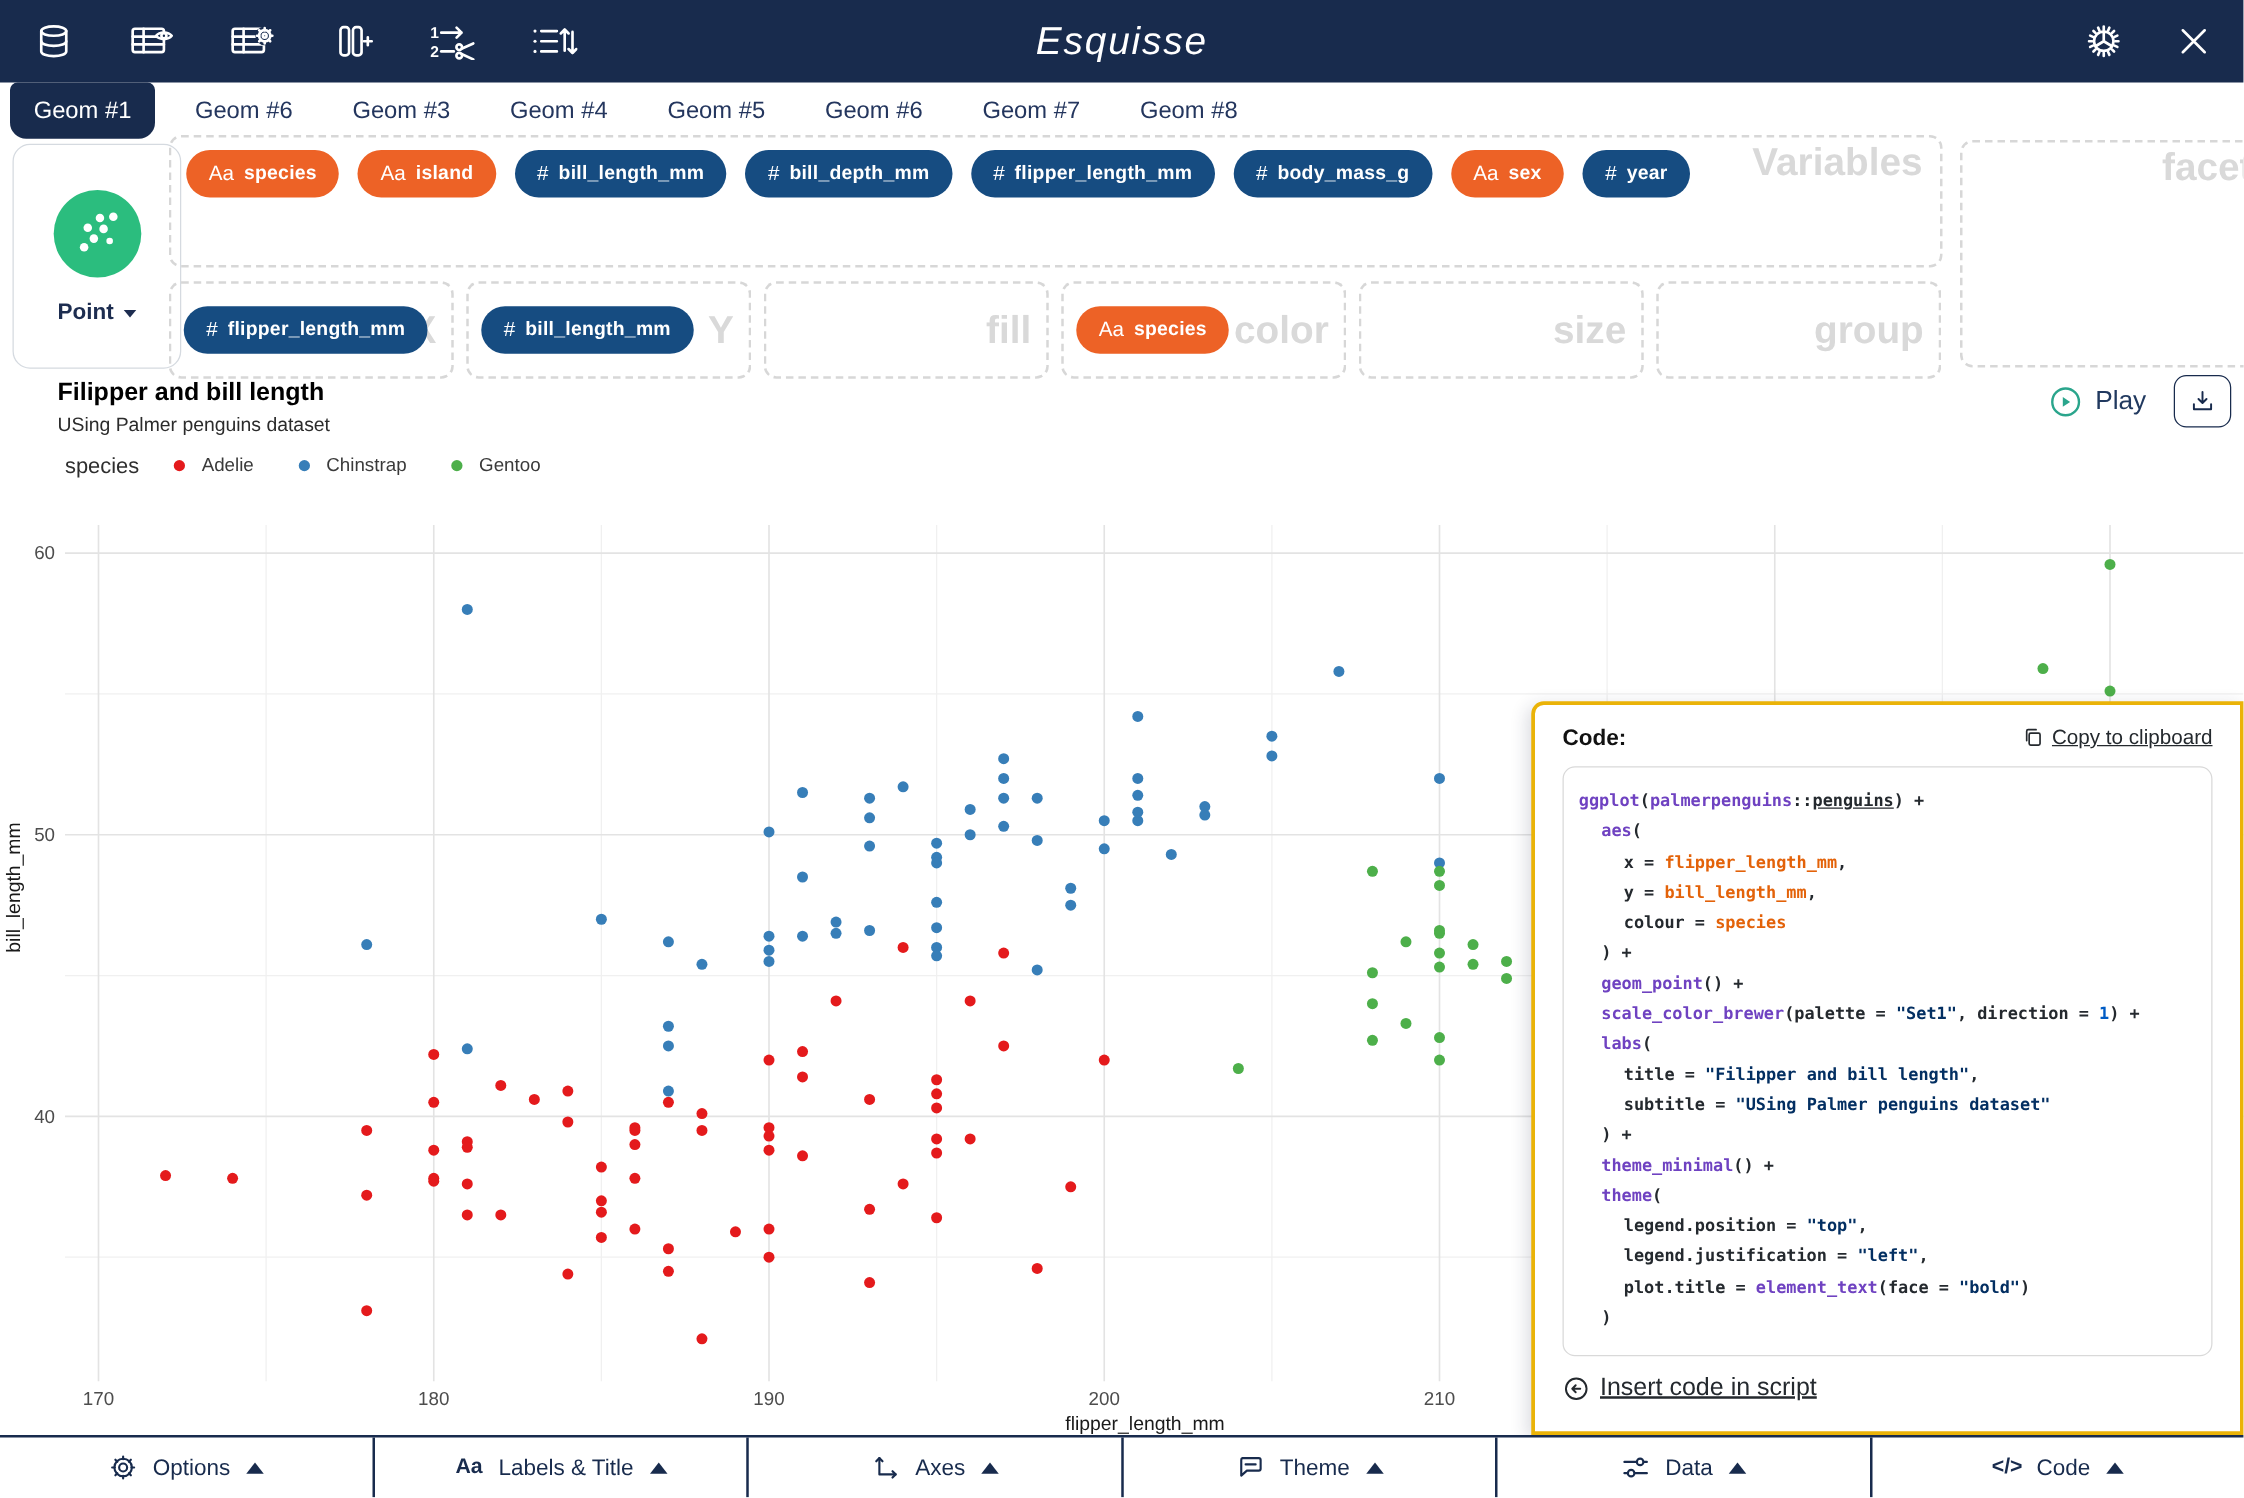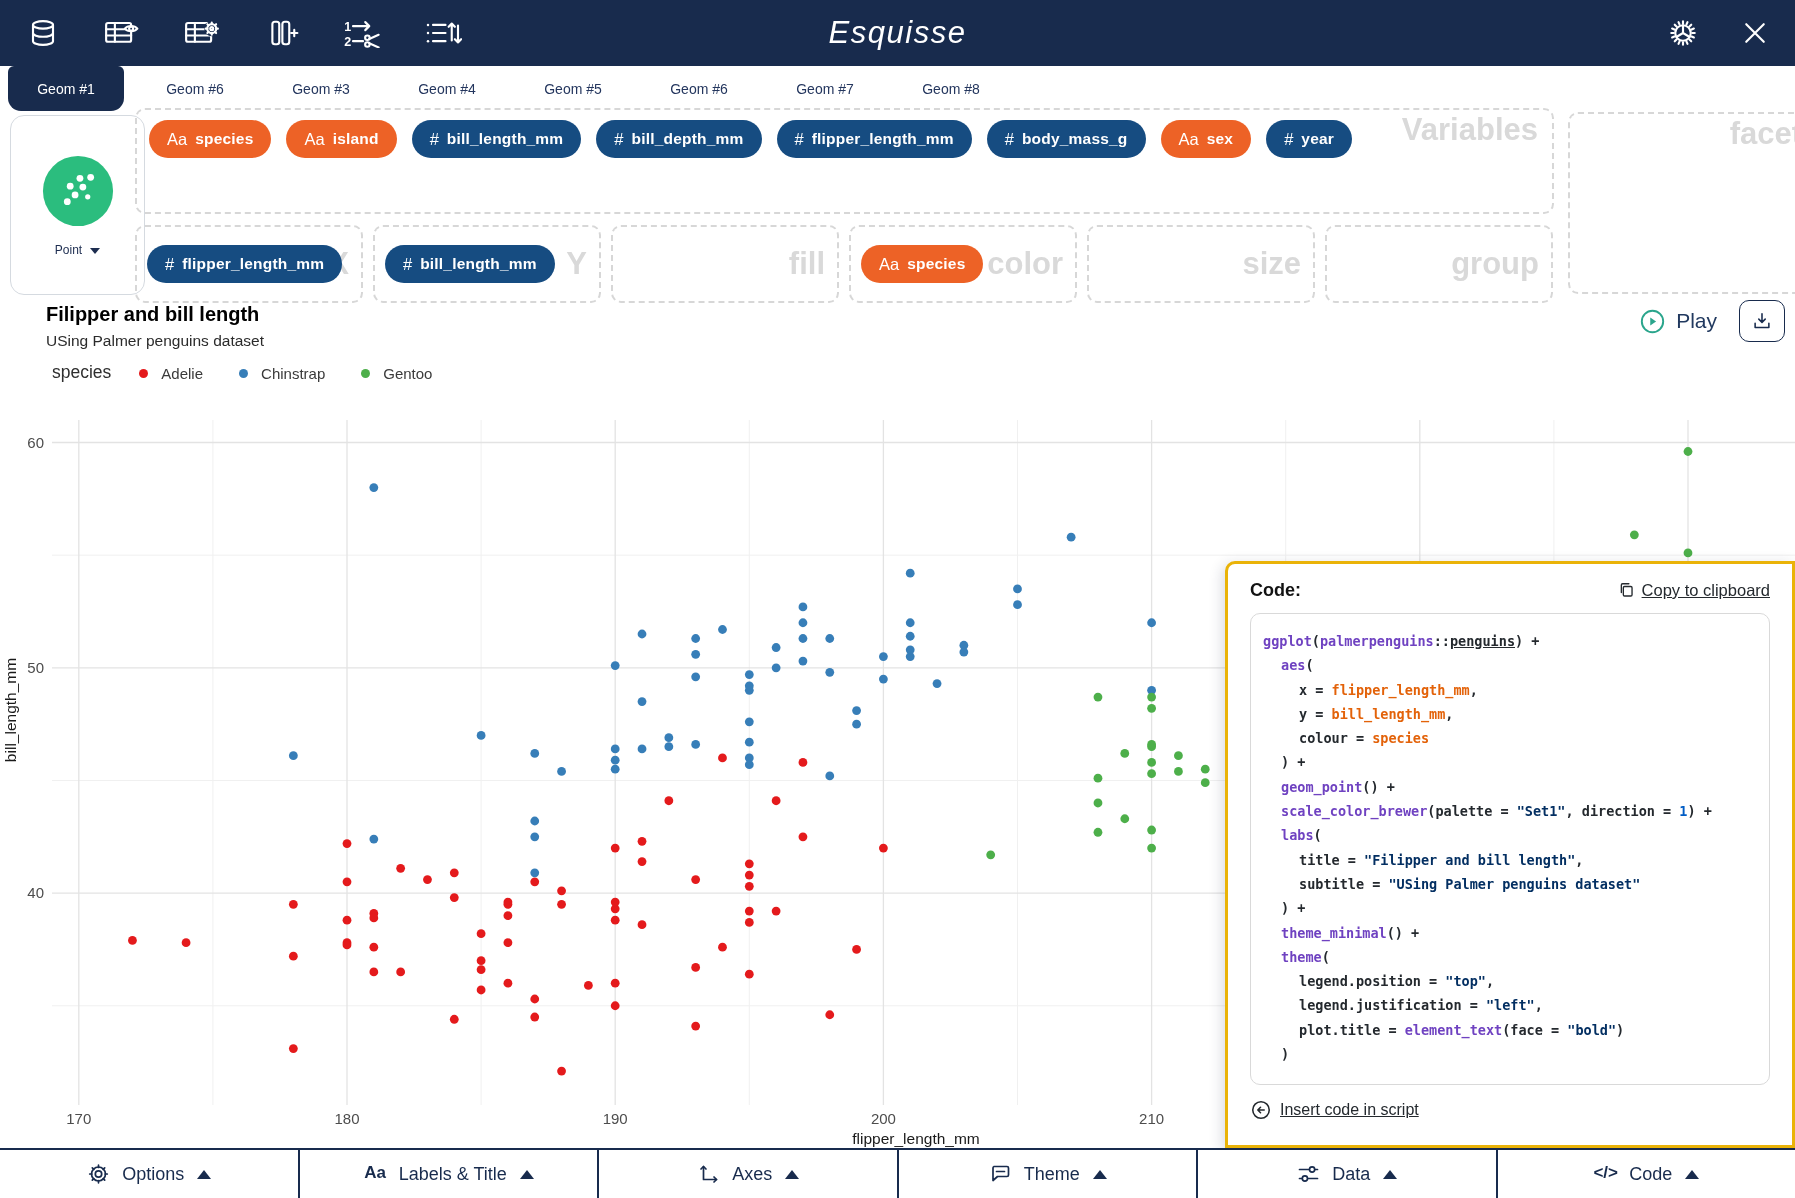--- a/index.html
+++ b/index.html
@@ -11,30 +11,30 @@
           display:flex;align-items:center;padding:0 24px;box-sizing:border-box;}
   .nav-left{display:flex;gap:42px;align-items:center;color:#fff;}
   .nav-left .icon{width:38px;height:30px;cursor:pointer;}
   .nav-title{position:absolute;left:50%;transform:translateX(-50%);color:#fff;
              font-size:31px;font-style:italic;letter-spacing:1.5px;}
   .nav-right{margin-left:auto;display:flex;gap:40px;align-items:center;color:#fff;}
   .nav-right .icon{width:32px;height:30px;cursor:pointer;}
 
   
   .geom-tabs{position:absolute;top:66px;left:0;height:48px;display:flex;align-items:flex-start;padding-left:8px;}
-  .geom-tab{width:126px;height:45px;font-size:14px;color:#24365E;background:none;border:none;
+  .geom-tab{width:126px;height:45px;font-size:19px;color:#24365E;background:none;border:none;
             font-family:inherit;cursor:pointer;}
   .geom-tab.active{background:#182B4D;color:#fff;border-radius:6px 6px 13px 13px;width:116px;margin-right:8px;}
 
   
   .geom-box{position:absolute;left:10px;top:115px;width:133px;height:178px;background:#fff;
             border:1px solid #d5dae0;border-radius:14px;display:flex;flex-direction:column;
             align-items:center;justify-content:center;gap:15px;cursor:pointer;}
   .geom-circle{width:74px;height:74px;display:block;}
-  .geom-label{font-size:12px;color:#1d2d50;display:flex;align-items:center;gap:8px;font-weight:400;}
+  .geom-label{font-size:18px;color:#1d2d50;display:flex;align-items:center;gap:8px;font-weight:700;}
   .caret{width:0;height:0;border-left:5px solid transparent;border-right:5px solid transparent;
          border-top:6px solid #1d2d50;margin-top:3px;}
 
   
   .dropzone{border:2px dashed #d7d7d7;border-radius:10px;position:absolute;box-sizing:border-box;}
   .variables-zone{left:135px;top:108px;width:1419px;height:106px;}
   .facet-zone{left:1568px;top:112px;width:250px;height:182px;}
   .big-label{position:absolute;right:14px;top:2px;font-size:31px;font-weight:600;color:#d9d9d9;}
   .pill-row{display:flex;gap:15px;padding:10px 12px;flex-wrap:wrap;}
   .aes-row{position:absolute;left:135px;top:225px;display:flex;gap:10px;}
@@ -78,21 +78,21 @@
   .copy-link{display:flex;align-items:flex-end;gap:6px;font-size:16.5px;color:#24292e;
              text-decoration:underline;cursor:pointer;}
   .copy-link .icon{width:19px;height:19px;display:block;}
   .code-box{margin-top:12px;border:1px solid #d9d9d9;border-radius:10px;padding:15px 12px;
             font-family:"DejaVu Sans Mono","Liberation Mono",monospace;font-size:13.5px;
             line-height:24.3px;color:#24292e;height:472px;box-sizing:border-box;overflow:hidden;font-weight:bold;}
   .code-line{white-space:pre;}
   .tok-fn{color:#6f42c1;}.tok-var{color:#e36209;}.tok-str{color:#032f62;}
   .tok-num{color:#005cc5;}.tok-plain{color:#24292e;}
   .tok-link{color:#24292e;text-decoration:underline;}
-  .insert-link{display:flex;align-items:center;gap:8px;margin-top:14px;font-size:16px;
+  .insert-link{display:flex;align-items:center;gap:8px;margin-top:14px;font-size:20px;
                color:#24292e;text-decoration:underline;cursor:pointer;width:max-content;}
   .insert-link .icon{width:22px;height:22px;display:block;}
 
   
   .bottom-bar{position:absolute;left:0;bottom:0;width:1795px;height:50px;background:#fff;
               border-top:2px solid #182B4D;display:flex;z-index:6;box-sizing:border-box;}
   .bar-item{flex:1;display:flex;align-items:center;justify-content:center;gap:11px;color:#182B4D;
             font-size:18px;background:none;border:none;border-left:2px solid #182B4D;cursor:pointer;
             font-family:inherit;}
   .bar-item:first-child{border-left:none;}

